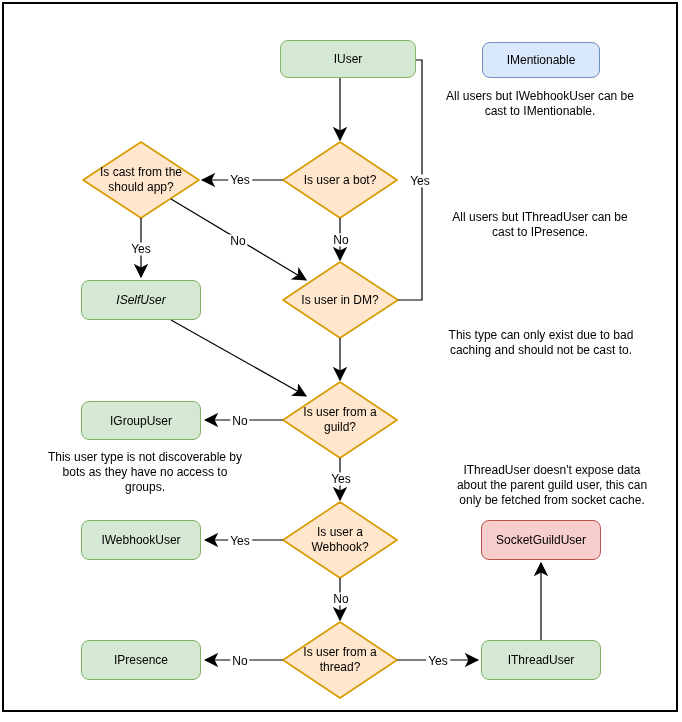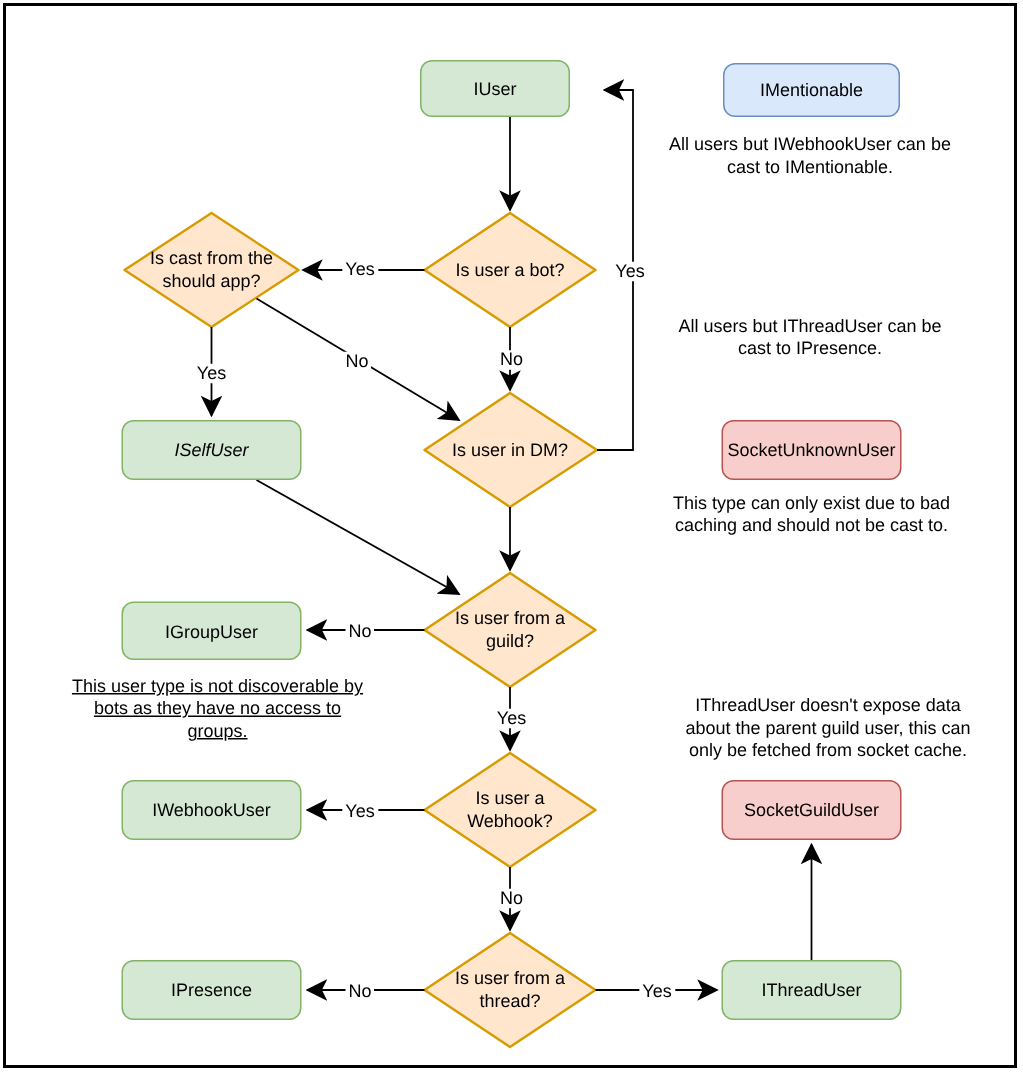--- a/index.html
+++ b/index.html
@@ -68,28 +68,25 @@
     <path class="edge" d="M340 338 V380" marker-end="url(#arrow)"></path>
     <path class="edge" d="M283 420 H205" marker-end="url(#arrow)"></path>
     <path class="edge" d="M340 458 V500" marker-end="url(#arrow)"></path>
     <path class="edge" d="M283 540 H205" marker-end="url(#arrow)"></path>
     <path class="edge" d="M340 578 V620" marker-end="url(#arrow)"></path>
     <path class="edge" d="M283 660 H205" marker-end="url(#arrow)"></path>
     <path class="edge" d="M397 660 H478" marker-end="url(#arrow)"></path>
     <path class="edge" d="M541 640 V563" marker-end="url(#arrow)"></path>
   </svg>
 
-  <div class="node green" style="left:280px; top:40px;  width:100px; height:38px;">
+  <div class="node green" style="left:280px; top:40px;  width:136px; height:38px;">
       <span>IUser</span>
     </div>
   <div class="node blue" style="left:482px; top:42px;  width:118px; height:36px;">
       <span>IMentionable</span>
-    </div>
-  <div class="node red" style="left:481px; top:280px; width:120px; height:40px;">
-      <span>SocketUnknownUser</span>
     </div>
   <div class="node green" style="left:81px;  top:280px; width:120px; height:40px;font-style:italic;">
       <span>ISelfUser</span>
     </div>
   <div class="node green" style="left:81px;  top:401px; width:120px; height:39px;">
       <span>IGroupUser</span>
     </div>
   <div class="node green" style="left:81px;  top:520px; width:120px; height:40px;">
       <span>IWebhookUser</span>
     </div>
@@ -145,21 +142,21 @@
     <div>cast to IMentionable.</div>
   </div>
   <div class="note" style="left:435px; top:210px; width:210px;">
     <div>All users but IThreadUser can be</div>
     <div>cast to IPresence.</div>
   </div>
   <div class="note" style="left:435px; top:328px; width:212px;">
     <div>This type can only exist due to bad</div>
     <div>caching and should not be cast to.</div>
   </div>
-  <div class="note" style="left:25px;  top:450px; width:240px;text-decoration:underline;">
+  <div class="note" style="left:25px;  top:450px; width:240px;">
     <div>This user type is not discoverable by</div>
     <div>bots as they have no access to</div>
     <div>groups.</div>
   </div>
   <div class="note" style="left:432px; top:463px; width:240px;">
     <div>IThreadUser doesn't expose data</div>
     <div>about the parent guild user, this can</div>
     <div>only be fetched from socket cache.</div>
   </div>
 </div>

